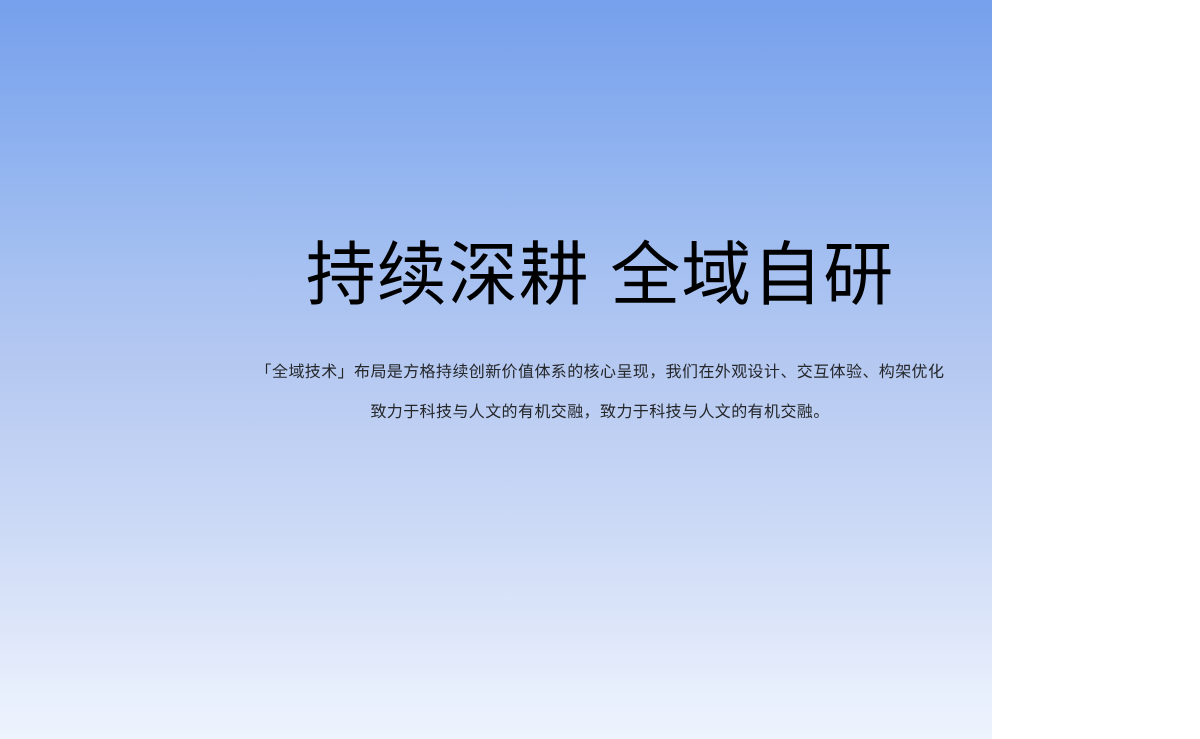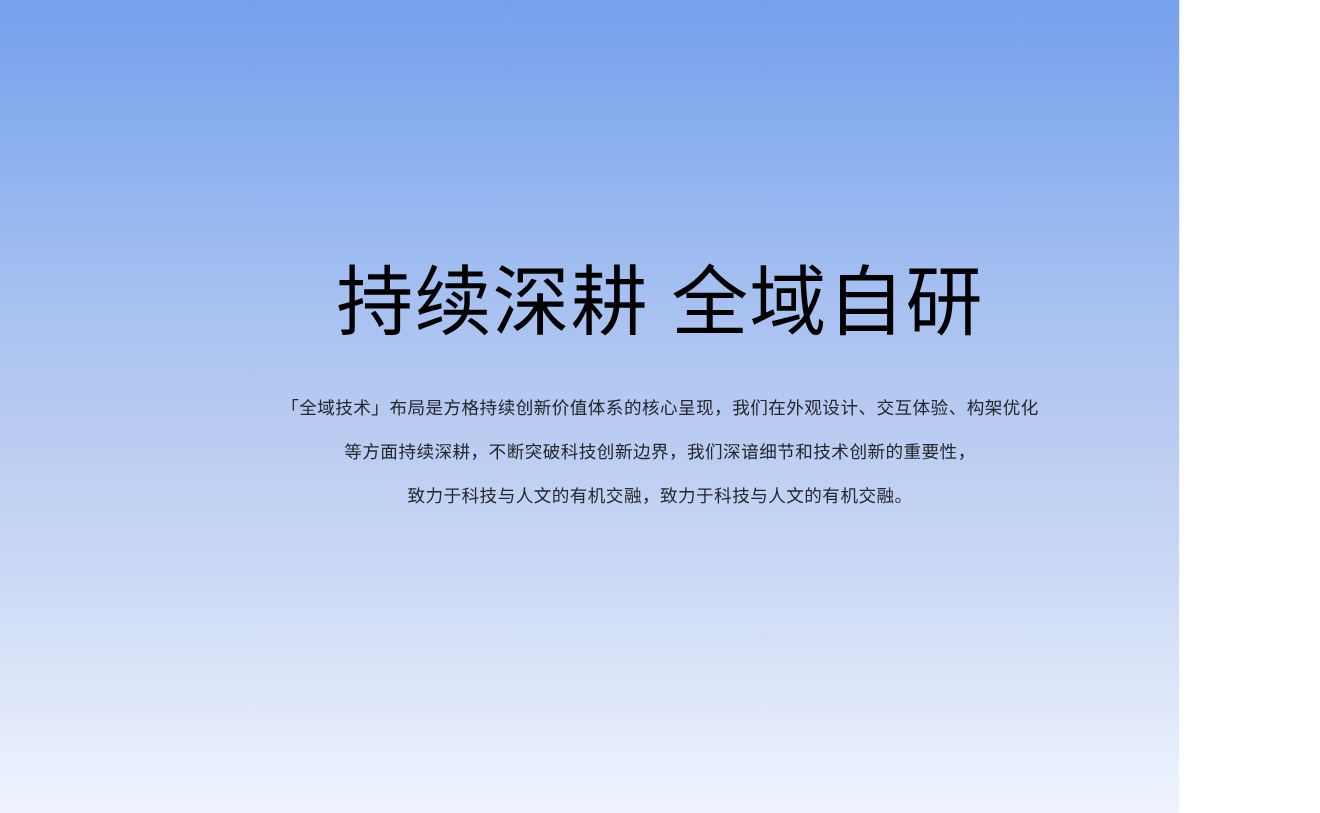--- a/index.html
+++ b/index.html
@@ -11,21 +11,21 @@
     overflow: hidden;
   }
 
   body {
     font-family: "Liberation Sans", "DejaVu Sans", sans-serif;
     background: #ffffff;
   }
 
   .hero-section {
     position: relative;
-    width: 1072px;
+    width: 992px;
     height: 739px;
     background: linear-gradient(
       to bottom,
       #76a0ec 0%,
       #8cb0ef 18%,
       #a5c0f1 36%,
       #b6c9f1 50%,
       #c8d7f5 68%,
       #dce5f9 84%,
       #e9f0fd 95%,
@@ -72,18 +72,17 @@
 <body>
 
 <div class="hero-section">
 
   <div class="hero-content">
 
     <h1 class="hero-title">持续深耕 全域自研</h1>
 
     <div class="hero-body">
       <span class="hero-body-line">「全域技术」布局是方格持续创新价值体系的核心呈现，我们在外观设计、交互体验、构架优化</span>
-      <span class="hero-body-line">等方面持续深耕，不断突破科技创新边界，我们深谙细节和技术创新的重要性，</span>
       <span class="hero-body-line">致力于科技与人文的有机交融，致力于科技与人文的有机交融。</span>
     </div>
 
   </div>
 </div>
 
 </body></html>

